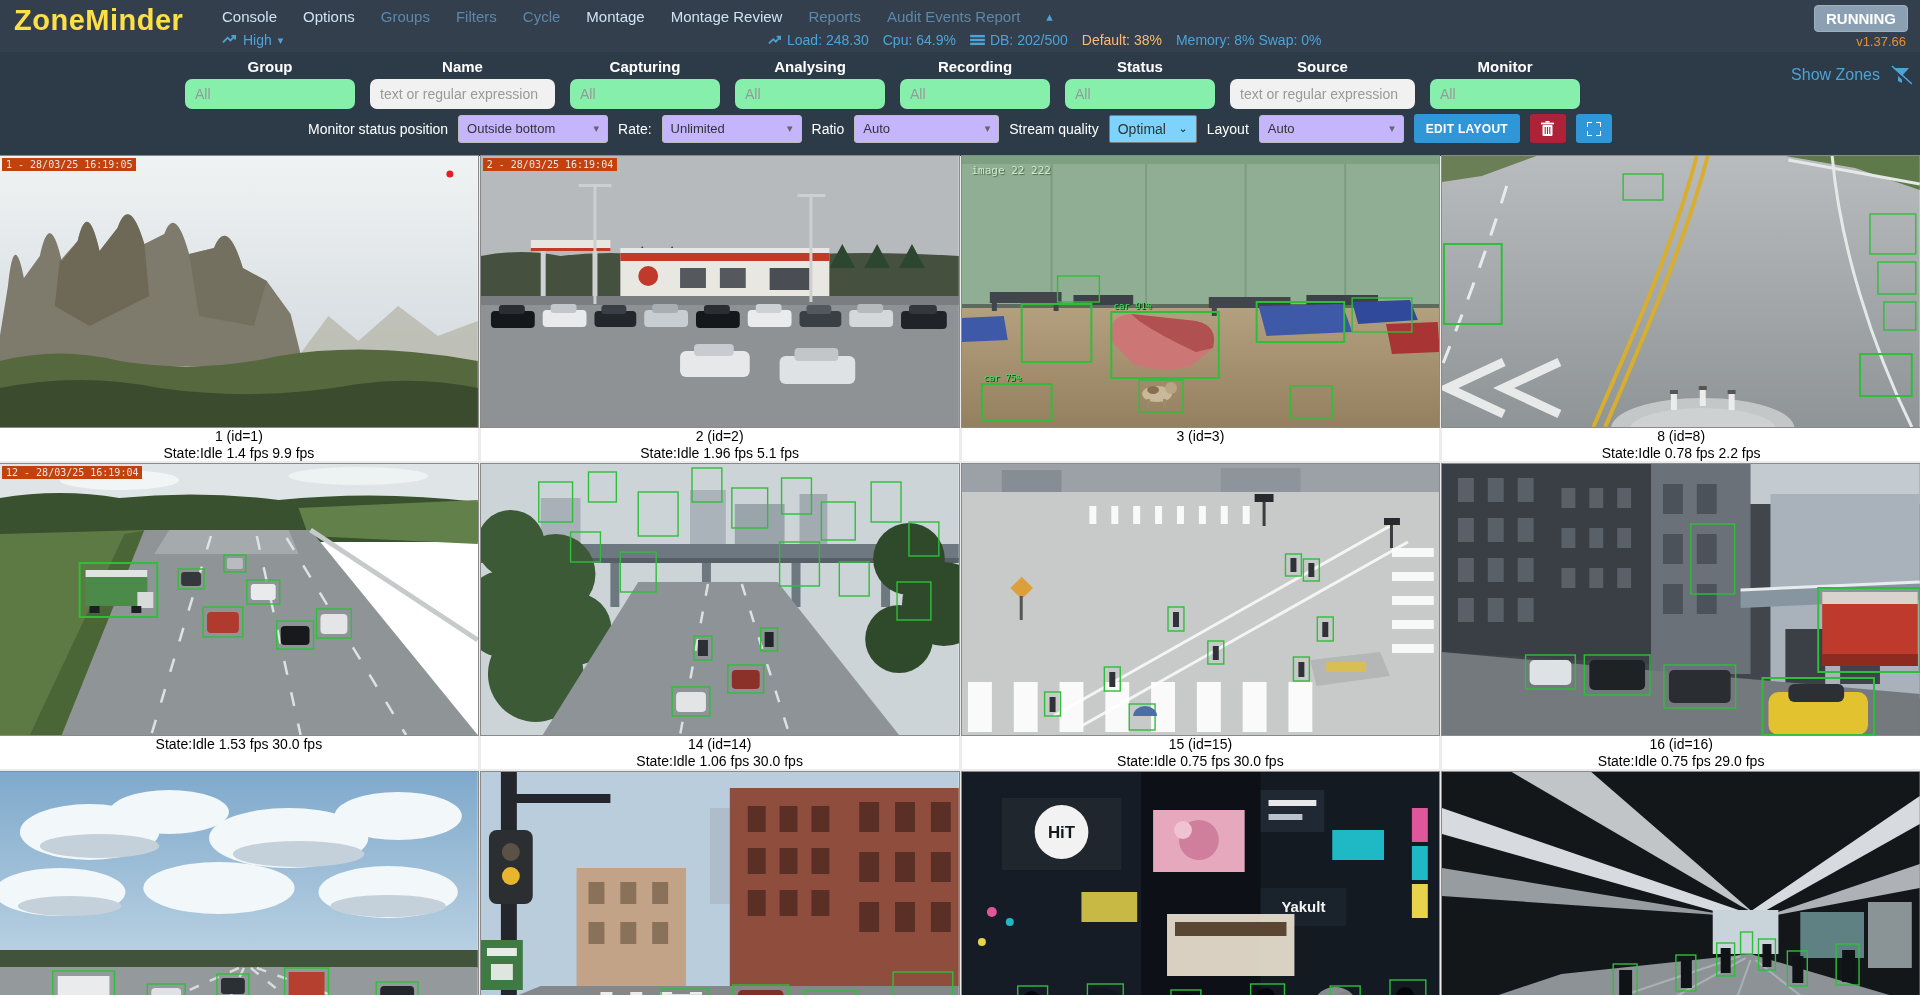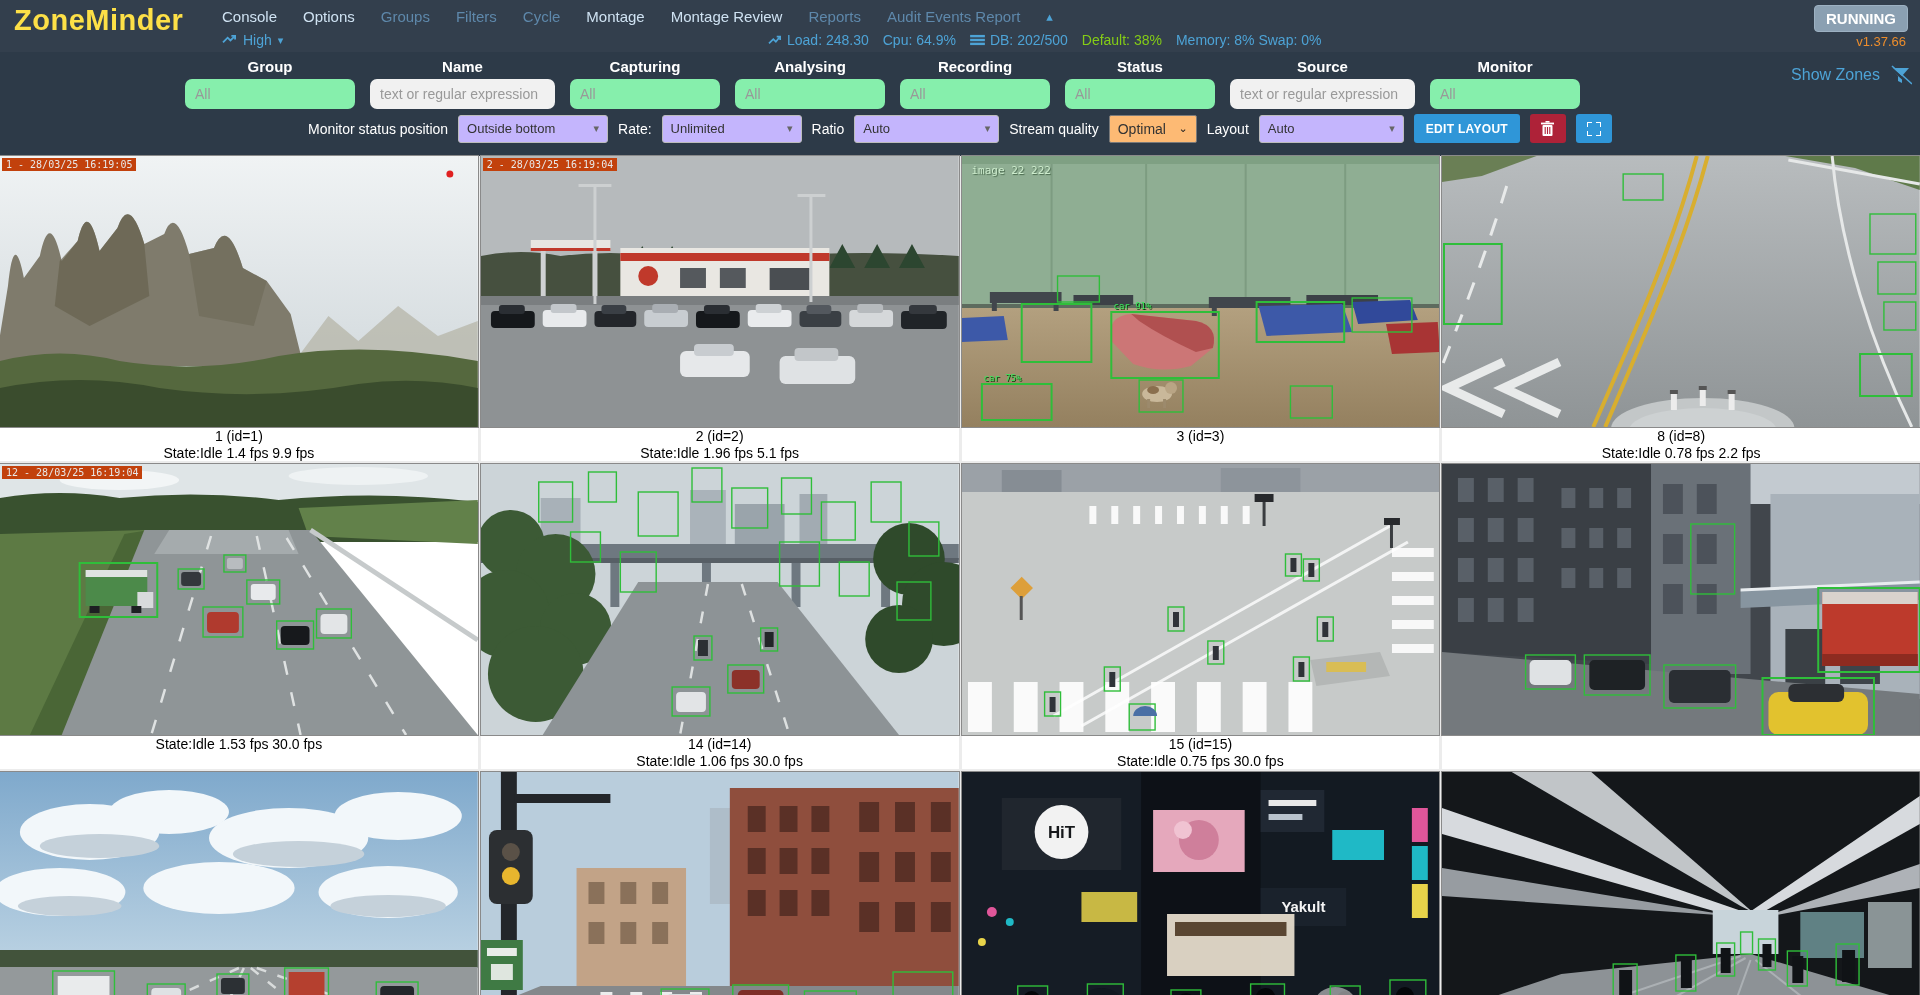--- a/index.html
+++ b/index.html
@@ -13,21 +13,21 @@
   .navlink.bright { color:#cfe2f2; }
   .navlink.dim { color:#5e88ab; }
   .nav-caret { color:#4da3d6; font-size:13px; cursor:pointer; }
   .running-btn { position:absolute; right:12px; top:5px; background:#8ba0b2; border:1px solid #9db1c2;
     color:#fff; font-weight:bold; font-size:15px; padding:4px 11px; border-radius:4px; cursor:pointer; }
   .navrow2 { position:absolute; left:222px; top:32px; display:flex; align-items:center; gap:6px;
     color:#4da3d6; font-size:14px; }
   .statusgroup { position:absolute; left:768px; top:32px; display:flex; align-items:center; gap:14px;
     font-size:14px; }
   .statusgroup .st { color:#4da3d6; display:flex; align-items:center; gap:5px;}
-  .statusgroup .st.dimst { color:#84cc16; }
+  .statusgroup .st.dimst { color:#fdba74; }
   .version { position:absolute; right:14px; top:34px; color:#ec8d2c; font-size:13px; }
   .micon { display:inline-block; vertical-align:middle; }
   
   .filterpanel { position:relative; width:100%; height:104px; background:#2d3a48; }
   .filtercols { position:absolute; left:185px; top:6px; display:flex; gap:15px; }
   .fcol { display:flex; flex-direction:column; align-items:center; gap:4px; }
   .fcol .flabel { color:#fff; font-weight:bold; font-size:15px; }
   .fcol input { height:30px; border:none; border-radius:7px; padding:0 10px; font-size:14px;
     background:#86efac; color:#333; outline:none; }
   .fcol input::placeholder { color:#999; }
@@ -36,21 +36,21 @@
   .showzones { position:absolute; right:40px; top:14px; color:#4da3d6; font-size:16px; cursor:pointer; }
   .funnel { position:absolute; right:8px; top:13px; cursor:pointer; }
   
   .toolbar { position:absolute; left:0; right:0; top:62px; display:flex; justify-content:center;
     align-items:center; gap:10px; }
   .tlabel { color:#fff; font-size:14px; }
   .sel { display:inline-flex; align-items:center; justify-content:space-between; background:#c4b5fd;
     border:1px solid #bcbcbc; border-radius:3px; height:28px; padding:0 8px; font-size:13px;
     color:#333; cursor:pointer; }
   .sel .arr { color:#666; font-size:11px; margin-left:10px; }
-  .sel.white { background:#fdba74; border:1px solid #7a7a7a; border-radius:2px; font-size:14px; }
+  .sel.white { background:#7dd3fc; border:1px solid #7a7a7a; border-radius:2px; font-size:14px; }
   .sw150{width:150px}.sw140{width:140px}.sw145{width:145px}.sw88{width:88px}
   .btn-primary { background:#2f96d8; color:#fff; border:none; border-radius:3px; height:29px;
     padding:0 12px; font-size:12px; font-weight:bold; cursor:pointer; letter-spacing:0.3px;text-align:center; }
   .btn-danger { background:#ae2238; border:none; border-radius:3px; width:36px; height:29px; cursor:pointer;
     display:inline-flex; align-items:center; justify-content:center; }
   .btn-expand { background:#2f96d8; border:none; border-radius:3px; width:36px; height:29px; cursor:pointer;
     display:inline-flex; align-items:center; justify-content:center; }
   
   .montage { position:absolute; top:156px; left:0; width:1920px; display:grid;
     grid-template-columns:repeat(4,1fr); gap:3px; background:#ececec; }
@@ -630,20 +630,24 @@
         <rect x="322" y="214" width="112" height="57" class="db"></rect>
         <rect x="148" y="196" width="56" height="30" rx="5" fill="#1e2225"></rect>
           <rect x="143" y="191" width="66" height="40" class="db1"></rect>
         <rect x="228" y="206" width="62" height="33" rx="5" fill="#2a2e33"></rect>
           <rect x="223" y="201" width="72" height="43" class="db1"></rect>
         <rect x="88" y="196" width="42" height="25" rx="5" fill="#dfe2e4"></rect>
           <rect x="84" y="191" width="50" height="34" class="db1"></rect>
         <rect x="250" y="60" width="44" height="70" class="db1"></rect>
       </svg>
     </div>
+    <div class="mlabel">
+      <div class="t1">16 (id=16)</div>
+      <div class="t2">State:Idle 0.75 fps 29.0 fps</div>
+    </div>
   </div>
 
   <div class="mcell">
     <div class="feed">
       <svg viewBox="0 0 480 271" preserveAspectRatio="none">
         <defs>
             <linearGradient id="sk9" x1="0" y1="0" x2="0" y2="1">
           <stop offset="0" stop-color="#7fa9cc"></stop>
               <stop offset="1" stop-color="#bcd3e3"></stop>
             </linearGradient>

